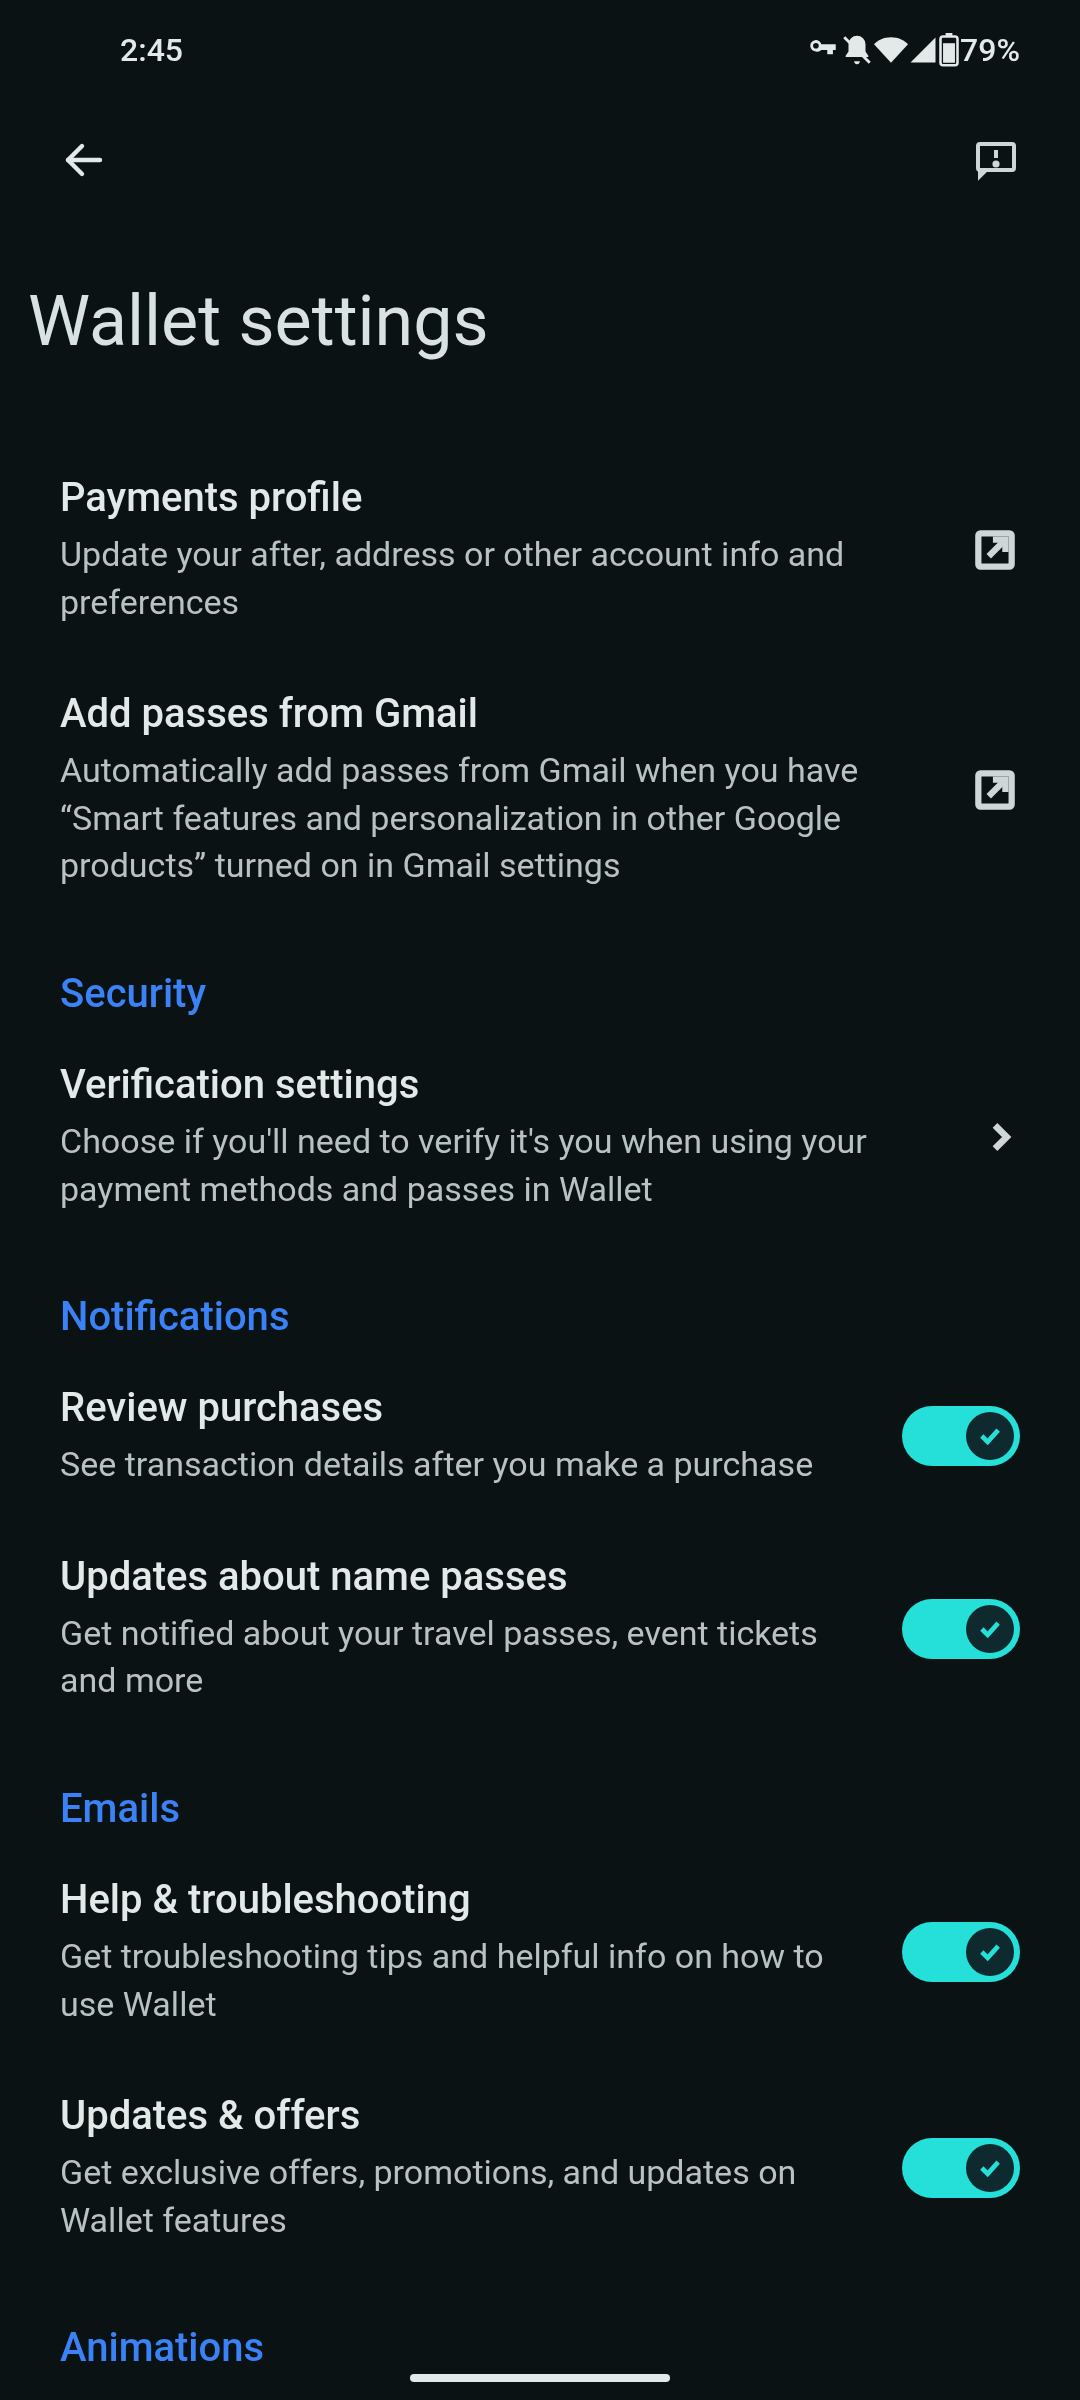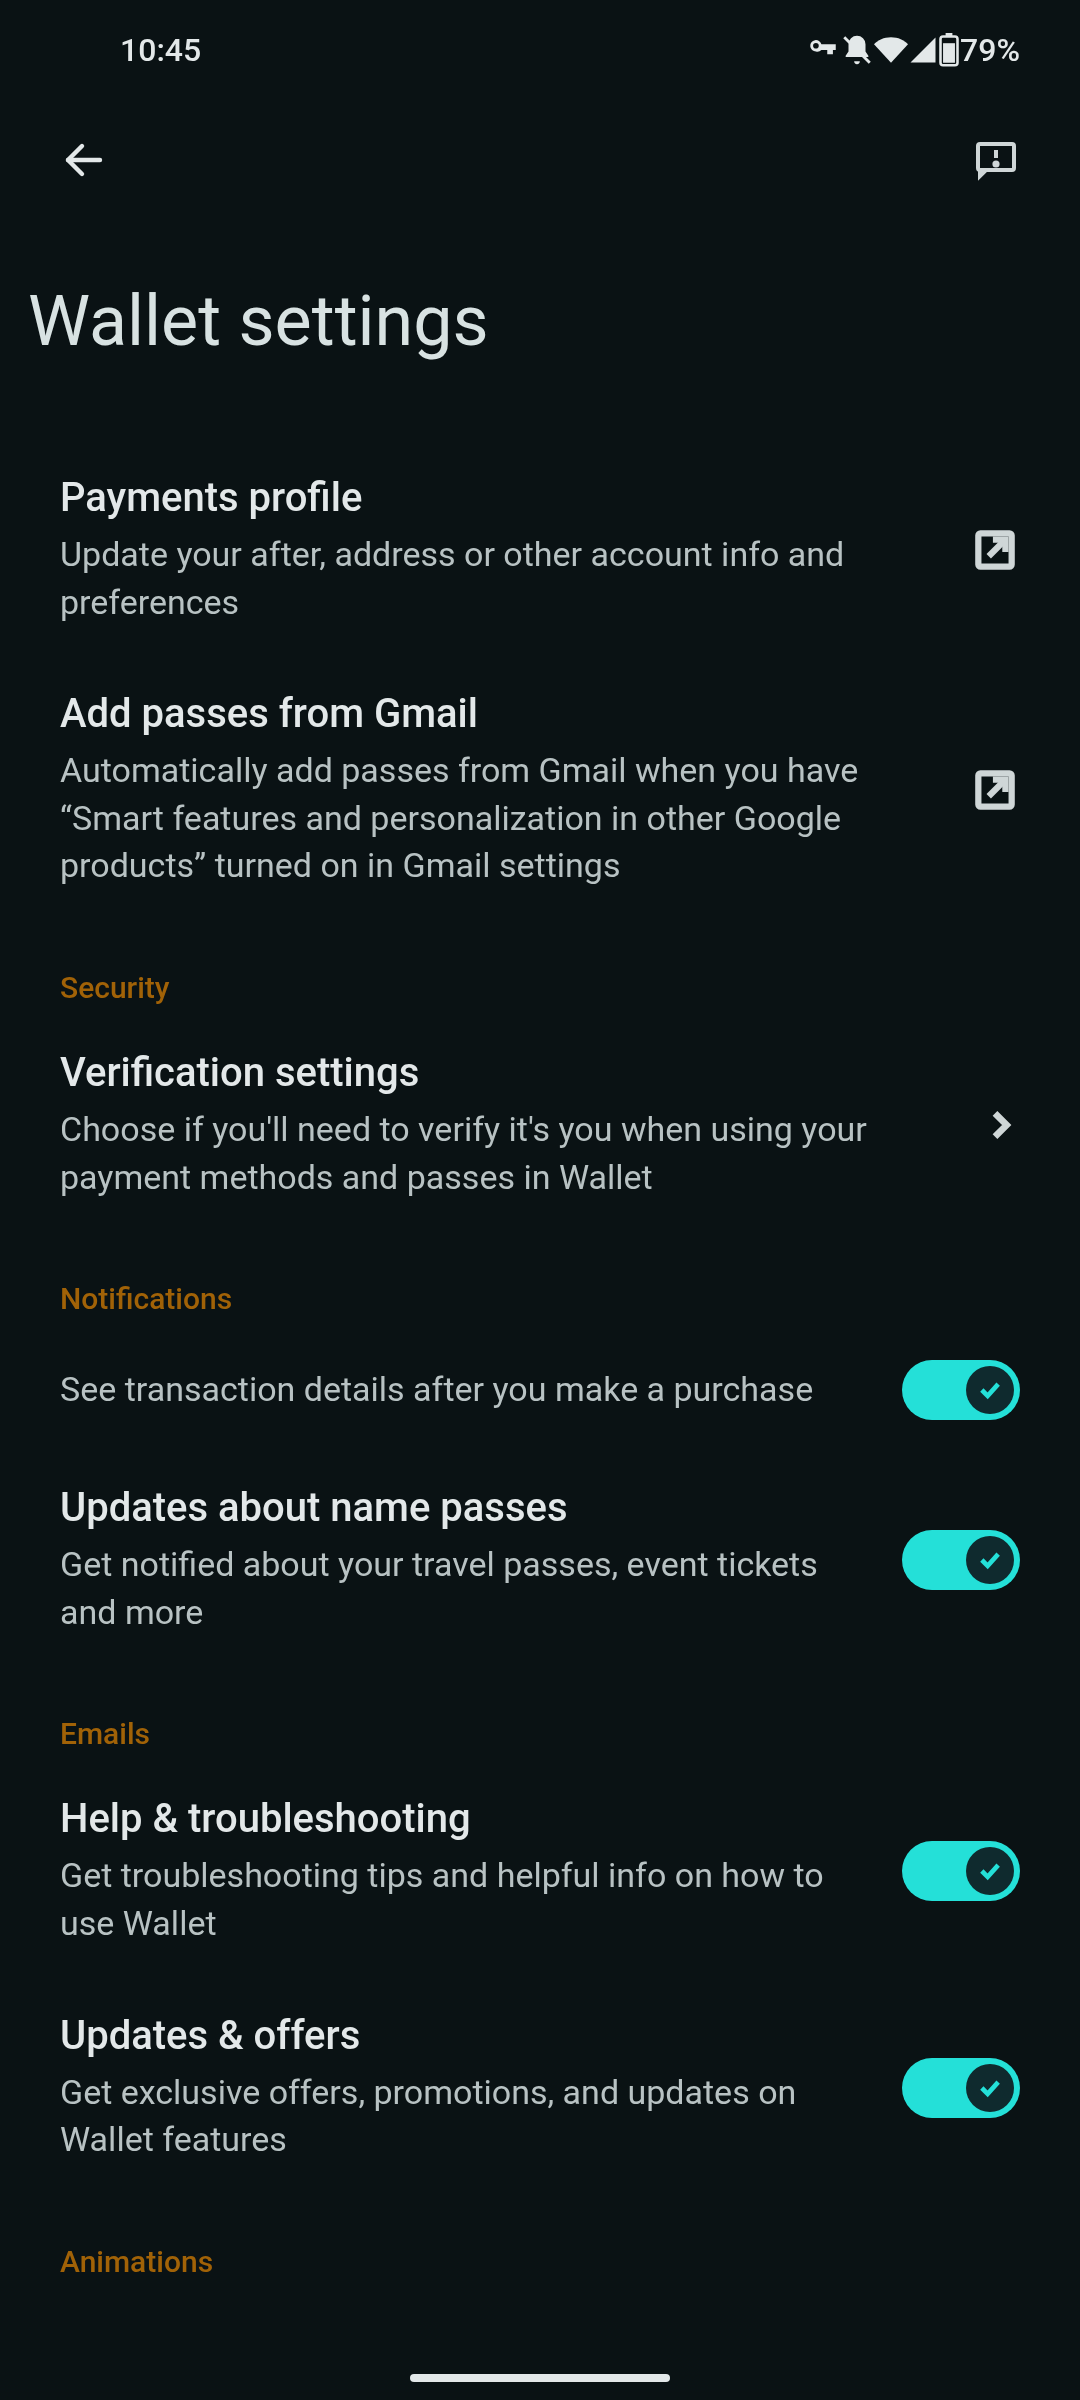--- a/index.html
+++ b/index.html
@@ -87,23 +87,23 @@
     fill: none;
   }
   .chevron-icon {
     width: 40px;
     height: 40px;
     stroke: #cfd6d7;
     stroke-width: 4;
     fill: none;
   }
   .section-header {
-    font-size: 30px;
+    font-size: 40px;
     font-weight: 500;
-    color: #a16207;
+    color: #3b82f6;
     padding: 48px 0 12px 0;
   }
   .toggle {
     width: 118px;
     height: 60px;
     border-radius: 40px;
     background: #24e0d8;
     position: relative;
     flex-shrink: 0;
   }
@@ -134,21 +134,21 @@
     width: 260px;
     height: 8px;
     border-radius: 4px;
     background: #e3e8e9;
   }
 </style>
 </head>
 <body>
 
 <div class="status-bar">
-  <span>10:45</span>
+  <span>2:45</span>
   <div class="status-right">
     <span>
       <svg width="34" height="34" viewBox="0 0 24 24" fill="#e3e8e9">
           <path d="M7 13a4 4 0 1 1 3.87-5H21v4h-2v3h-4v-3h-4.13A4 4 0 0 1 7 13zm0-2a2 2 0 1 0 0-4 2 2 0 0 0 0 4z"></path>
         </svg>
     </span>
     <span>
       <svg width="34" height="34" viewBox="0 0 24 24" fill="#e3e8e9">
           <path d="M12 2a6 6 0 0 0-6 6v5l-2 3v1h16v-1l-2-3V8a6 6 0 0 0-6-6zm-2 18a2 2 0 0 0 4 0h-4z"></path>
           <line x1="3" y1="3" x2="21" y2="21" stroke="#e3e8e9" stroke-width="2"></line>
@@ -235,20 +235,21 @@
       <svg class="chevron-icon" viewBox="0 0 24 24">
           <polyline points="9 5 16 12 9 19"></polyline>
         </svg>
     </div>
   </div>
 
   <div class="section-header">Notifications</div>
 
   <div class="item">
     <div class="item-text">
+      <div class="item-title">Review purchases</div>
       <div class="item-sub">See transaction details after you make a purchase</div>
     </div>
     <div class="toggle">
       <div class="toggle-thumb">
         <svg viewBox="0 0 24 24">
             <polyline points="5 12 10 17 19 7"></polyline>
           </svg>
       </div>
     </div>
   </div>

